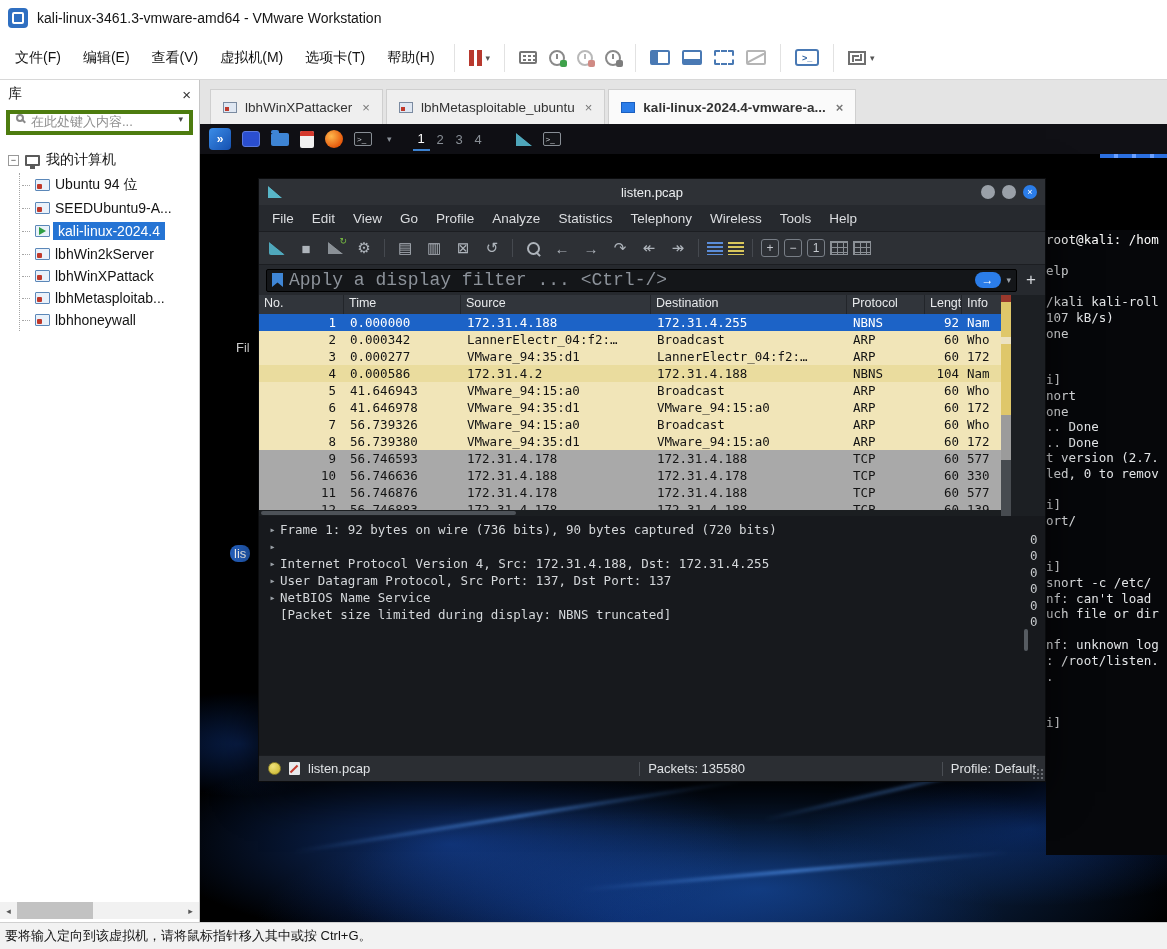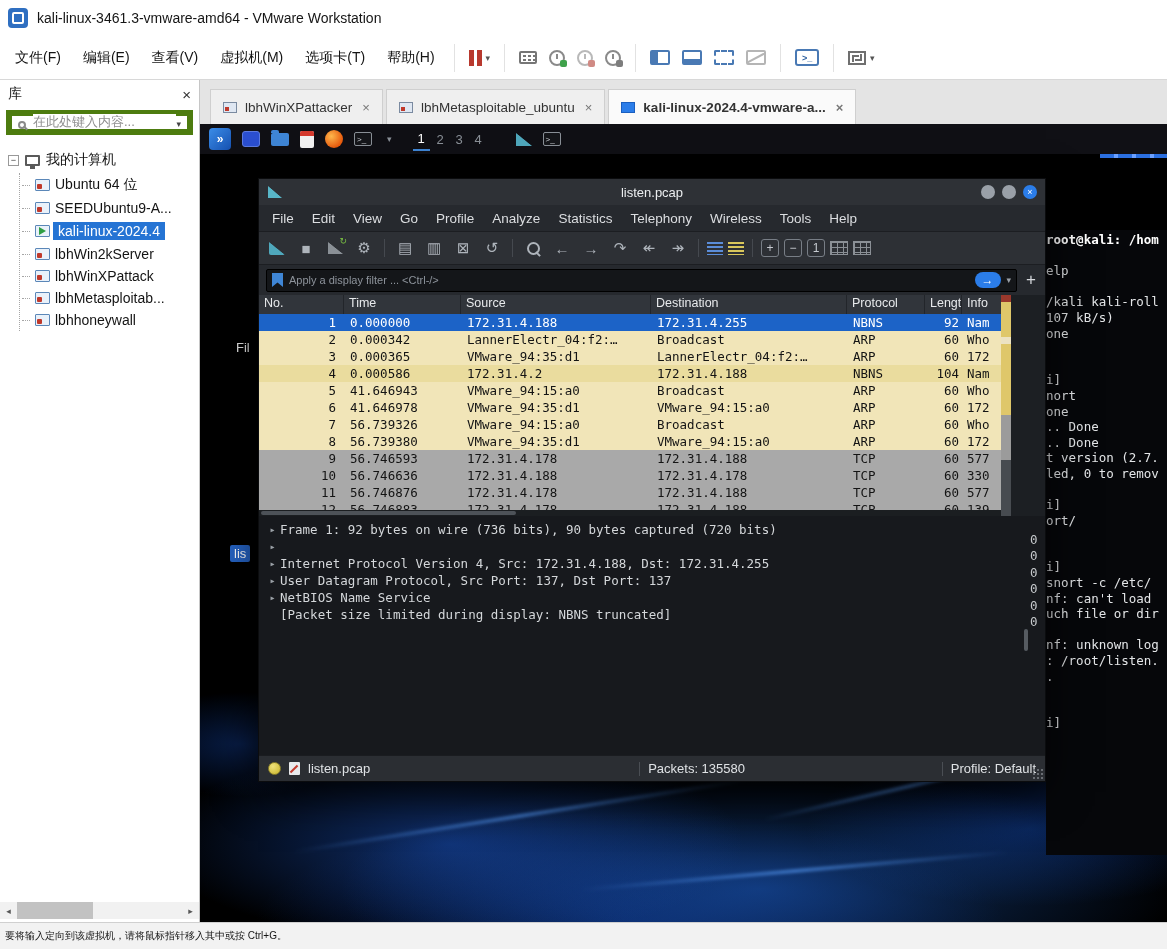--- a/index.html
+++ b/index.html
@@ -38,21 +38,21 @@
   .icon-termbtn{width:24px;height:17px;border:2px solid #4979b4;border-radius:3px;color:#2c5covers86;display:flex;align-items:center;justify-content:center}
   .icon-termbtn::before{content:">_";font-size:9px;font-weight:bold;color:#2c5f9e}
   .icon-expand{width:18px;height:14px;border:2px solid #6f6f6f;position:relative}
   .icon-expand::before{content:"";position:absolute;left:2px;top:2px;width:5px;height:5px;border-left:2px solid #6f6f6f;border-top:2px solid #6f6f6f}
   .icon-expand::after{content:"";position:absolute;right:2px;bottom:2px;width:5px;height:5px;border-right:2px solid #6f6f6f;border-bottom:2px solid #6f6f6f}
 
   
   .sidebar{position:absolute;left:0;top:80px;width:200px;height:842px;background:#fff;border-right:1px solid #c6c6c6;font-size:14px}
   .sb-header{height:28px;display:flex;align-items:center;justify-content:space-between;padding:0 8px}
   .sb-close{color:#333;font-size:15px}
-  .sb-search{margin:2px 6px 6px 6px;height:25px;border:6px solid #4d7c0f;display:flex;align-items:flex-end;padding:0 6px;background:#fff}
+  .sb-search{margin:2px 6px 6px 6px;height:25px;border:4px solid #4d7c0f;display:flex;align-items:flex-start;padding:0 6px;background:#fff}
   .mini-mag{width:8px;height:8px;border:2px solid #8a8a8a;border-radius:50%;position:relative;margin-right:7px;flex:0 0 auto}
   .mini-mag::after{content:"";position:absolute;width:5px;height:2px;background:#8a8a8a;transform:rotate(45deg);right:-4px;bottom:-2px}
   .sb-search input{border:0;outline:0;flex:1;min-width:0;font-size:13px;font-family:"Liberation Sans",sans-serif;color:#333}
   .sb-search input::placeholder{color:#8f8f8f}
   .sb-caret{font-size:9px;color:#444}
   .tree{padding:8px 4px 0 6px;color:#141414}
   .tree-root{display:flex;align-items:center;gap:6px;padding:2px 2px}
   .expander{width:11px;height:11px;border:1px solid #999;background:#fff;font-size:9px;line-height:9px;text-align:center;color:#333;flex:0 0 auto}
   .pc-icon{width:15px;height:11px;border:2px solid #5a5a5a;border-radius:1px;position:relative;flex:0 0 auto}
   .pc-icon::after{content:"";position:absolute;left:3px;bottom:-5px;width:5px;height:3px;background:#5a5a5a}
@@ -102,26 +102,26 @@
   .apff{width:18px;height:18px;border-radius:50%;background:radial-gradient(circle at 35% 35%,#ffb84d,#e8590c 72%)}
   .apterm{width:18px;height:14px;background:#15161a;border:1px solid #8a9097;border-radius:2px;color:#cfd3d8;display:flex;align-items:center;padding-left:2px}
   .apterm::before{content:">_";font-size:8px}
   .ws-pager{display:flex;margin-left:10px;gap:2px}
   .wsn{width:17px;height:24px;display:flex;align-items:center;justify-content:center;color:#8a9097;font-size:13px}
   .wsn.k-active{color:#fff;border-bottom:2px solid #3f86d6}
   .task-fin{width:16px;height:13px;background:linear-gradient(to top right,#4fa8bc 48%,transparent 52%);margin-left:18px}
   .panel-frag{position:absolute;left:900px;top:26px;width:67px;height:8px;background:repeating-linear-gradient(90deg,#2b6fe0 0 14px,#6ba0ff 14px 18px);z-index:4}
 
   .frag-fil{position:absolute;left:36px;top:216px;color:#e8e8e8;font-size:13px;z-index:3}
-  .frag-lis{position:absolute;left:30px;top:421px;background:#2563c4;color:#fff;font-size:13px;padding:1px 4px;border-radius:2px;z-index:3}
+  .frag-lis{position:absolute;left:30px;top:421px;background:#2563c4;color:#fff;font-size:13px;padding:1px 4px;border-radius:8px;z-index:3}
 
   
   .terminal{position:absolute;left:846px;top:106px;width:121px;height:625px;background:#06070a;color:#e3e5e7;font-family:"DejaVu Sans Mono",monospace;font-size:12.5px;overflow:hidden;z-index:2;padding-top:2px}
   .terminal div{height:15.6px;white-space:pre;overflow:hidden}
-  .terminal div:first-of-type{font-weight:bold;color:#fff}
+  .terminal div:first-of-type{font-weight:normal;color:#fff}
 
   
   .ws{position:absolute;left:58px;top:54px;width:788px;height:604px;background:#26292e;border:1px solid #0b0c0e;box-shadow:0 10px 40px rgba(0,0,0,.7);display:flex;flex-direction:column;z-index:10}
   .ws-title{height:26px;background:#2e3136;position:relative;display:flex;align-items:center;flex:0 0 auto}
   .fin-title{position:absolute;left:9px;top:7px;width:14px;height:12px;background:linear-gradient(to top right,#58b6c8 48%,transparent 52%)}
   .ws-title-text{position:absolute;left:0;right:0;text-align:center;color:#eceef0;font-size:13px}
   .ws-btns{position:absolute;right:8px;top:6px;display:flex;gap:7px}
   .wbtn{width:14px;height:14px;border-radius:50%;background:#9aa0a8}
   .wbtn.close{background:#2b7de9;color:#fff;font-size:9px;line-height:14px;text-align:center}
   .ws-menu{height:26px;background:#26292e;display:flex;align-items:center;padding:0 4px;color:#dcdee1;font-size:13.5px;flex:0 0 auto}
@@ -135,21 +135,21 @@
   .tbi.k-mag::before{content:"";display:block;width:9px;height:9px;border:2px solid #aeb4bb;border-radius:50%}
   .tbi.k-mag::after{content:"";position:absolute;width:6px;height:2px;background:#aeb4bb;transform:rotate(45deg);right:4px;bottom:4px}
   .tbi.k-boxed{width:18px;height:18px;border:1px solid #787e86;border-radius:3px;font-size:12px;color:#c6cad0}
   .tbi.k-grid{width:18px;height:14px;border:1px solid #8b9096;background-image:linear-gradient(to right,#8b9096 1px,transparent 1px),linear-gradient(to bottom,#8b9096 1px,transparent 1px);background-size:6px 100%,100% 5px}
   .tbi.k-stripesb{width:16px;height:13px;background:repeating-linear-gradient(to bottom,#5b8dd9 0 2px,transparent 2px 4px)}
   .tbi.k-stripesy{width:16px;height:13px;background:repeating-linear-gradient(to bottom,#d9c75b 0 2px,transparent 2px 4px)}
 
   .ws-filter{height:30px;background:#26292e;display:flex;align-items:center;padding:3px 7px;gap:7px;flex:0 0 auto}
   .filter-field{flex:1;height:23px;background:#141619;border:1px solid #000;border-radius:2px;display:flex;align-items:center;padding:0 5px;gap:6px}
   .bookmark{width:11px;height:14px;background:#3f86d6;clip-path:polygon(0 0,100% 0,100% 100%,50% 68%,0 100%);flex:0 0 auto}
-  .filter-field input{flex:1;min-width:0;background:transparent;border:0;outline:0;color:#c7ccd2;font-size:11px;font-family:Liberation Sans, sans-serif}
+  .filter-field input{flex:1;min-width:0;background:transparent;border:0;outline:0;color:#c7ccd2;font-size:18px;font-family:Liberation Mono, monospace}
   .filter-field input::placeholder{color:#8d939b}
   .apply-btn{width:26px;height:16px;background:#2b7de9;border-radius:8px;color:#fff;font-size:12px;line-height:16px;text-align:center;flex:0 0 auto}
   .fcaret{color:#9aa0a8;font-size:9px;flex:0 0 auto}
   .add-btn{color:#d6d9dd;font-size:17px;padding:0 2px}
 
   .ws-body{display:flex;height:221px;flex:0 0 auto}
   .plist{width:742px;display:flex;flex-direction:column}
   .plist-head{display:flex;height:19px;background:#31353b;color:#e8eaec;font-size:12.5px;flex:0 0 auto}
   .plist-head span{border-right:1px solid #22252a;padding:1px 4px 6px 5px;overflow:hidden;white-space:nowrap}
   .plist-head span:nth-of-type(1){width:85px}
@@ -190,21 +190,21 @@
 
   .ws-status{height:26px;background:#2b2e33;border-top:1px solid #1a1c20;display:flex;align-items:center;color:#dfe2e5;font-size:13px;padding:0 9px;gap:8px;position:relative;flex:0 0 auto}
   .expert-dot{width:13px;height:13px;border-radius:50%;background:radial-gradient(circle at 35% 30%,#efe27a,#c9b42a);border:1px solid #8f842a;flex:0 0 auto}
   .edit-ico{width:11px;height:13px;background:#e8eaec;border-radius:1px;position:relative;flex:0 0 auto}
   .edit-ico::after{content:"";position:absolute;width:10px;height:2px;background:#c23b2e;transform:rotate(-45deg);left:0;top:6px}
   .st-sep{width:1px;height:14px;background:#4a4e54;flex:0 0 auto}
   .sp1{flex:1.4}.sp2{flex:1}
   .grip{position:absolute;right:2px;bottom:2px;width:11px;height:11px;background-image:radial-gradient(#6a6e74 1px,transparent 1.2px);background-size:4px 4px}
 
   
-  .vm-status{position:absolute;left:0;top:922px;width:1167px;height:27px;background:#f2f2f2;border-top:1px solid #d0d0d0;display:flex;align-items:center;padding:0 5px;font-size:10px;color:#141414}
+  .vm-status{position:absolute;left:0;top:922px;width:1167px;height:27px;background:#f2f2f2;border-top:1px solid #d0d0d0;display:flex;align-items:center;padding:0 5px;font-size:13px;color:#141414}
 </style>
 </head>
 <body>
 
 <div class="titlebar">
   <span class="vmw-logo"></span>
   <span class="win-title">kali-linux-3461.3-vmware-amd64 - VMware Workstation</span>
 </div>
 
 <div class="menubar">
@@ -274,21 +274,21 @@
   <div class="tree">
     <div class="tree-root">
       <span class="expander">−</span>
       <span class="pc-icon"></span>
       <span>我的计算机</span>
     </div>
     <div class="tree-children">
 
         <div class="vm-item">
           <span class="vm-ico k-off"></span>
-          <span class="vm-label">Ubuntu 64 位</span>
+          <span class="vm-label">Ubuntu 94 位</span>
         </div>
 
         <div class="vm-item">
           <span class="vm-ico k-off"></span>
           <span class="vm-label">SEEDUbuntu9-A...</span>
         </div>
 
         <div class="vm-item k-selected">
           <span class="vm-ico k-running"></span>
           <span class="vm-label">kali-linux-2024.4</span>
@@ -500,21 +500,21 @@
               <span class="c-time">0.000342</span>
               <span class="c-src">LannerElectr_04:f2:…</span>
               <span class="c-dst">Broadcast</span>
               <span class="c-proto">ARP</span>
               <span class="c-len">60</span>
               <span class="c-info">Who</span>
             </div>
 
             <div class="pkt-row k-arp">
               <span class="c-no">3</span>
-              <span class="c-time">0.000365</span>
+              <span class="c-time">0.000277</span>
               <span class="c-src">VMware_94:35:d1</span>
               <span class="c-dst">LannerElectr_04:f2:…</span>
               <span class="c-proto">ARP</span>
               <span class="c-len">60</span>
               <span class="c-info">172</span>
             </div>
 
             <div class="pkt-row k-nbns">
               <span class="c-no">4</span>
               <span class="c-time">0.000586</span>

